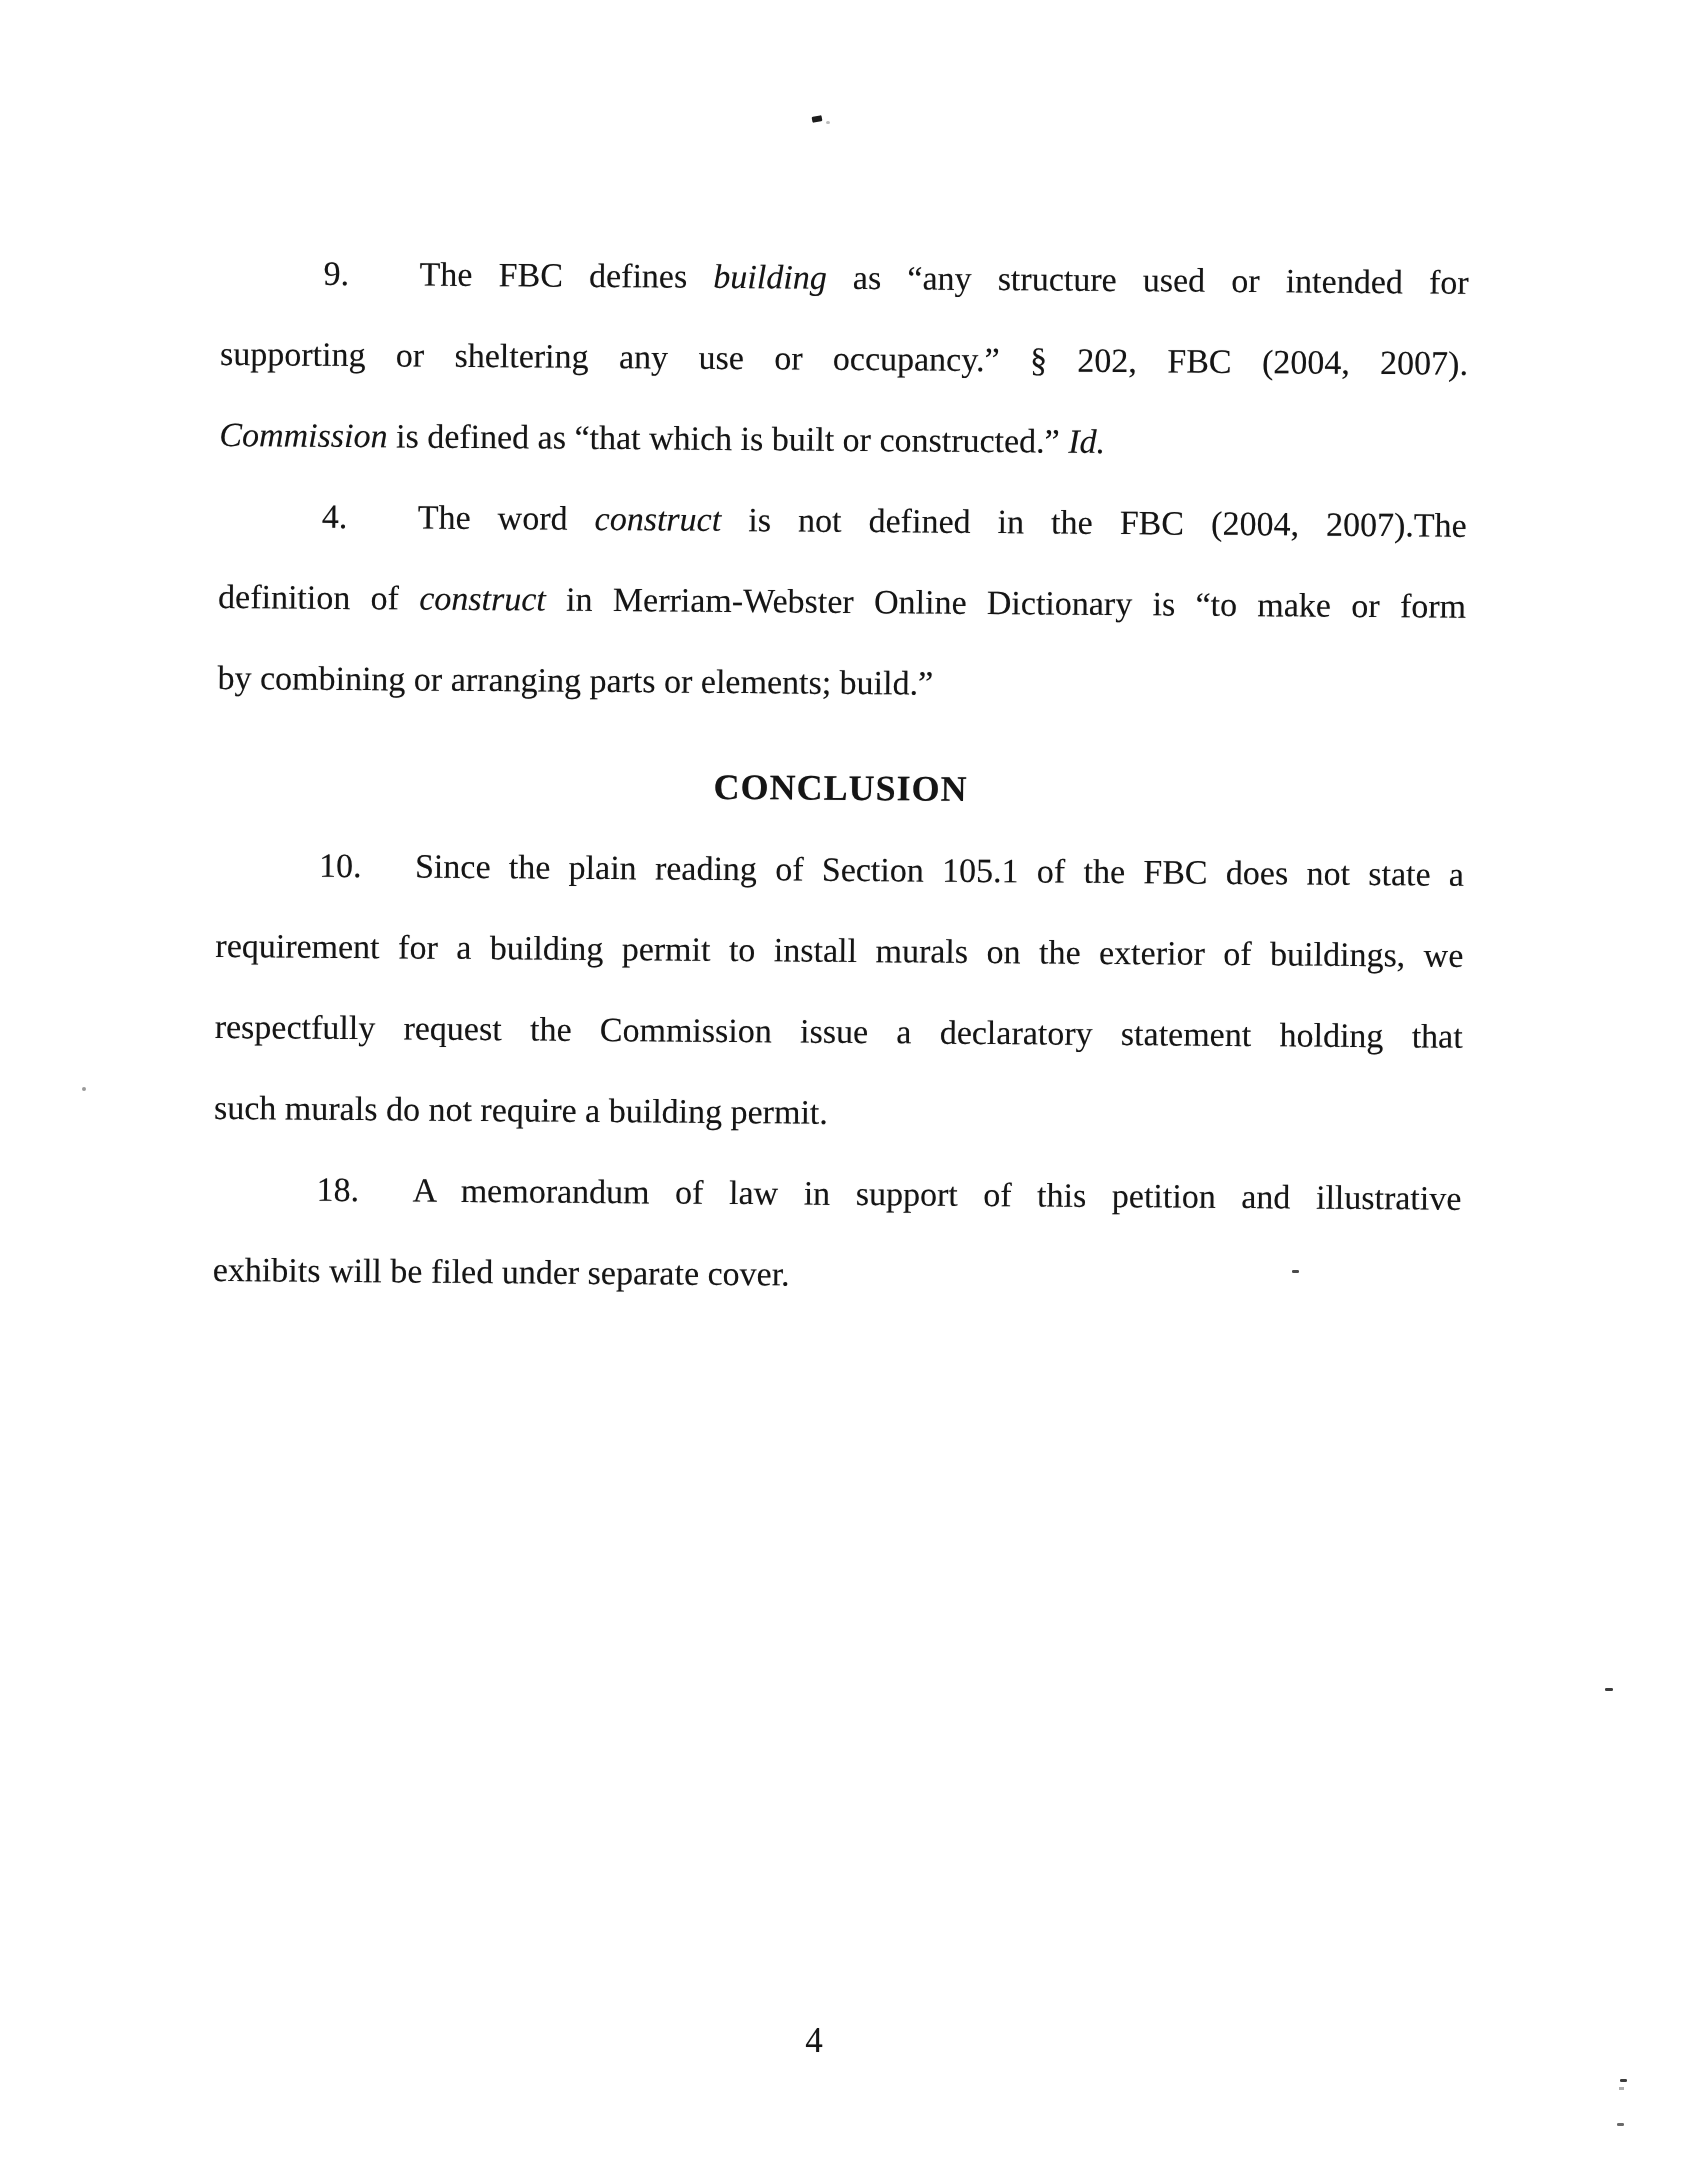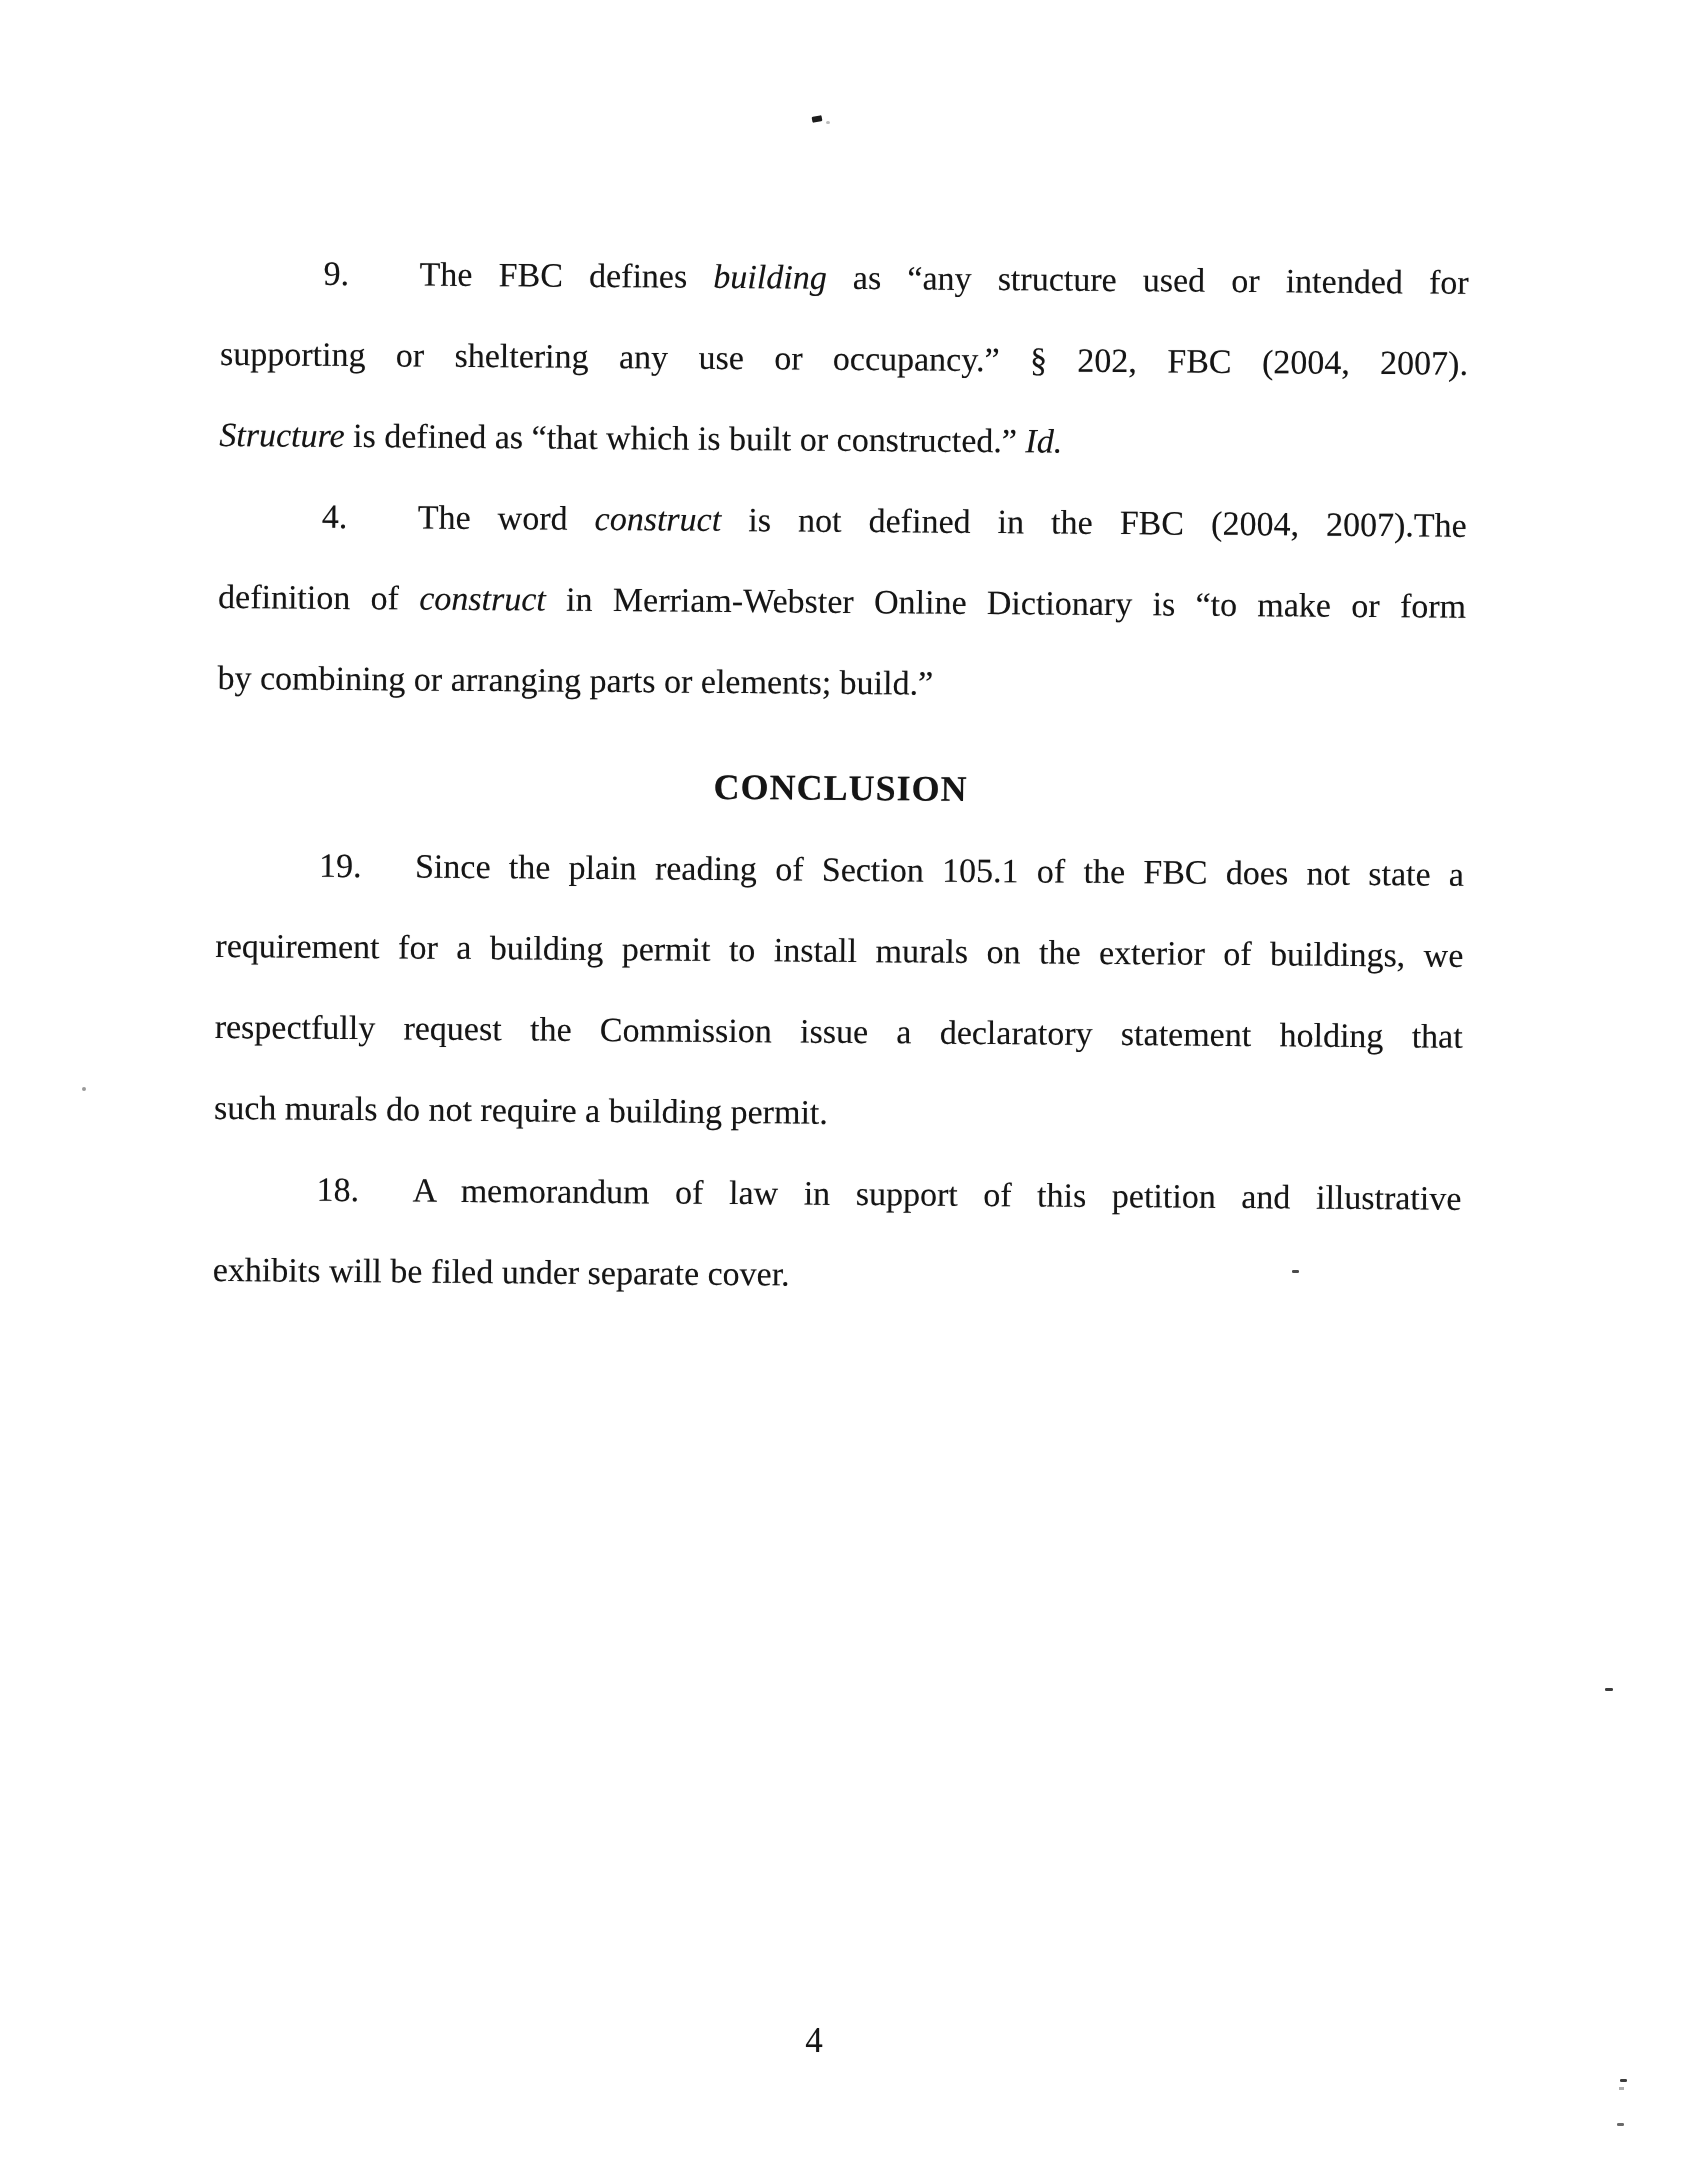--- a/index.html
+++ b/index.html
@@ -67,33 +67,33 @@
 </head>
 <body>
 
 <div class="sheet">
 
   <div class="text-block">
 
     <div class="para">
       <div class="line first"><span class="num">9.</span><span>The FBC defines </span><span class="it">building</span><span> as “any structure used or intended for</span></div>
       <div class="line"><span>supporting or sheltering any use or occupancy.” § 202, FBC (2004, 2007).</span></div>
-      <div class="line last"><span class="it">Structure</span><span> is defined as “that which is built or constructed.” </span><span class="it">Id.</span></div>
+      <div class="line last"><span class="it">Commission</span><span> is defined as “that which is built or constructed.” </span><span class="it">Id.</span></div>
     </div>
 
     <div class="para">
       <div class="line first"><span class="num">4.</span><span>The word </span><span class="it">construct</span><span> is not defined in the FBC (2004, 2007).The</span></div>
       <div class="line"><span>definition of </span><span class="it">construct</span><span> in Merriam-Webster Online Dictionary is “to make or form</span></div>
       <div class="line last"><span>by combining or arranging parts or elements; build.”</span></div>
     </div>
 
     <div class="heading">CONCLUSION</div>
 
     <div class="para">
-      <div class="line first"><span class="num">19.</span><span>Since the plain reading of Section 105.1 of the FBC does not state a</span></div>
+      <div class="line first"><span class="num">10.</span><span>Since the plain reading of Section 105.1 of the FBC does not state a</span></div>
       <div class="line"><span>requirement for a building permit to install murals on the exterior of buildings, we</span></div>
       <div class="line"><span>respectfully request the Commission issue a declaratory statement holding that</span></div>
       <div class="line last"><span>such murals do not require a building permit.</span></div>
     </div>
 
     <div class="para">
       <div class="line first"><span class="num">18.</span><span>A memorandum of law in support of this petition and illustrative</span></div>
       <div class="line last"><span>exhibits will be filed under separate cover.</span></div>
     </div>
 

